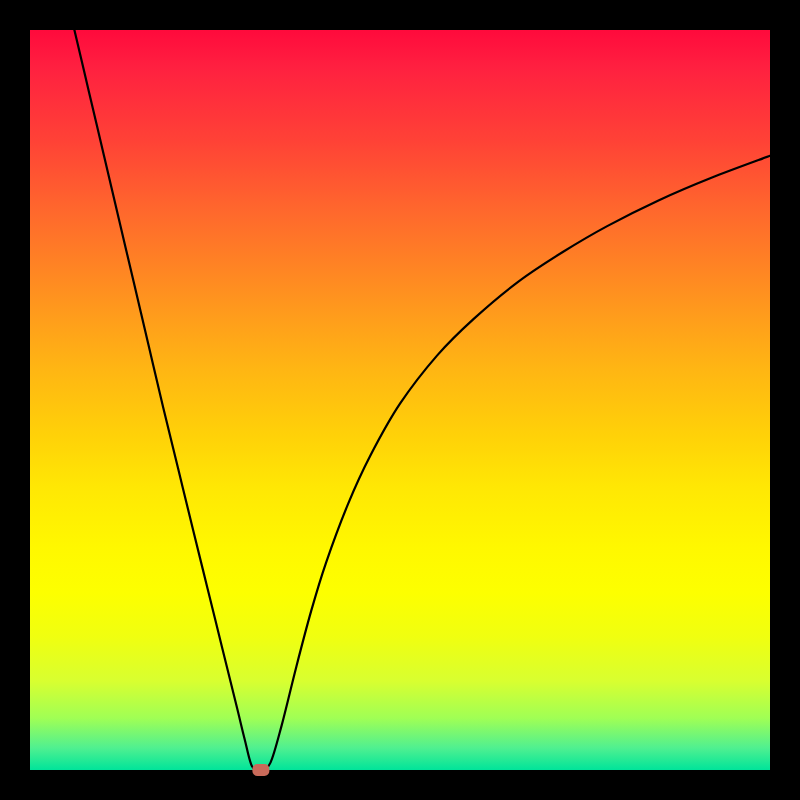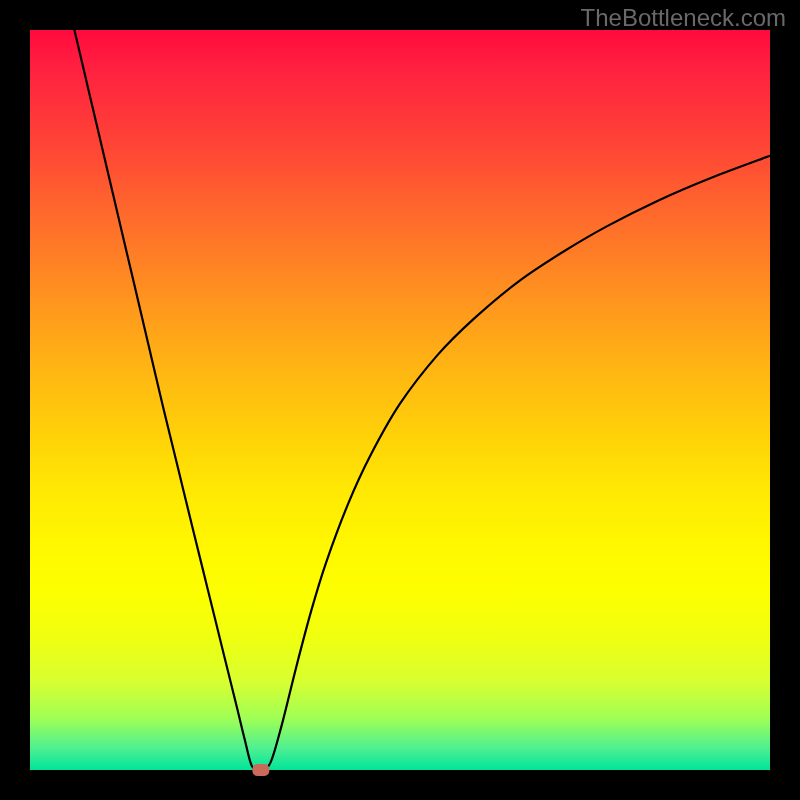--- a/index.html
+++ b/index.html
@@ -53,20 +53,19 @@
   }
   .marker {
     fill: #c96a5a;
     stroke: none;
   }
 </style>
 </head>
 <body>
 
 <div class="container">
-  <div class="watermark">TheBottleneck.com</div>
   <div class="plot-area">
     <svg class="curve" viewBox="0 0 740 740" preserveAspectRatio="none">
       <path id="curve-path" fill="none" stroke="#000" stroke-width="2.2" stroke-linecap="round" stroke-linejoin="round" d="M 44.40 0.00 C 46.87 10.48, 54.27 41.93, 59.20 62.90 C 64.13 83.87, 69.07 104.83, 74.00 125.80 C 78.93 146.77, 83.87 167.73, 88.80 188.70 C 93.73 209.67, 98.67 230.63, 103.60 251.60 C 108.53 272.57, 113.47 293.53, 118.40 314.50 C 123.33 335.47, 128.27 356.80, 133.20 377.40 C 138.13 398.00, 143.07 417.85, 148.00 438.08 C 152.93 458.31, 157.87 478.66, 162.80 498.76 C 167.73 518.86, 172.67 538.72, 177.60 558.70 C 182.53 578.68, 187.47 598.66, 192.40 618.64 C 197.33 638.62, 203.50 663.53, 207.20 678.58 C 210.90 693.63, 212.13 699.30, 214.60 708.92 C 217.07 718.54, 219.29 731.12, 222.00 736.30 C 224.71 741.48, 227.80 740.62, 230.88 740.00 C 233.96 739.38, 237.05 740.00, 240.50 732.60 C 243.95 725.20, 247.28 711.63, 251.60 695.60 C 255.92 679.57, 261.47 655.52, 266.40 636.40 C 271.33 617.28, 276.27 598.17, 281.20 580.90 C 286.13 563.63, 289.83 550.68, 296.00 532.80 C 302.17 514.92, 310.80 491.48, 318.20 473.60 C 325.60 455.72, 331.77 442.15, 340.40 425.50 C 349.03 408.85, 358.90 390.35, 370.00 373.70 C 381.10 357.05, 394.67 339.78, 407.00 325.60 C 419.33 311.42, 430.43 300.93, 444.00 288.60 C 457.57 276.27, 473.60 262.70, 488.40 251.60 C 503.20 240.50, 518.00 231.25, 532.80 222.00 C 547.60 212.75, 561.17 204.73, 577.20 196.10 C 593.23 187.47, 611.73 178.22, 629.00 170.20 C 646.27 162.18, 662.30 155.40, 680.80 148.00 C 699.30 140.60, 730.13 129.50, 740.00 125.80"></path>
       <rect id="min-marker" class="marker" rx="5" ry="5" x="222.38" y="734.00" width="17" height="12" fill="#c96a5a"></rect>
     </svg>
   </div>
 </div>
 
 </body></html>

